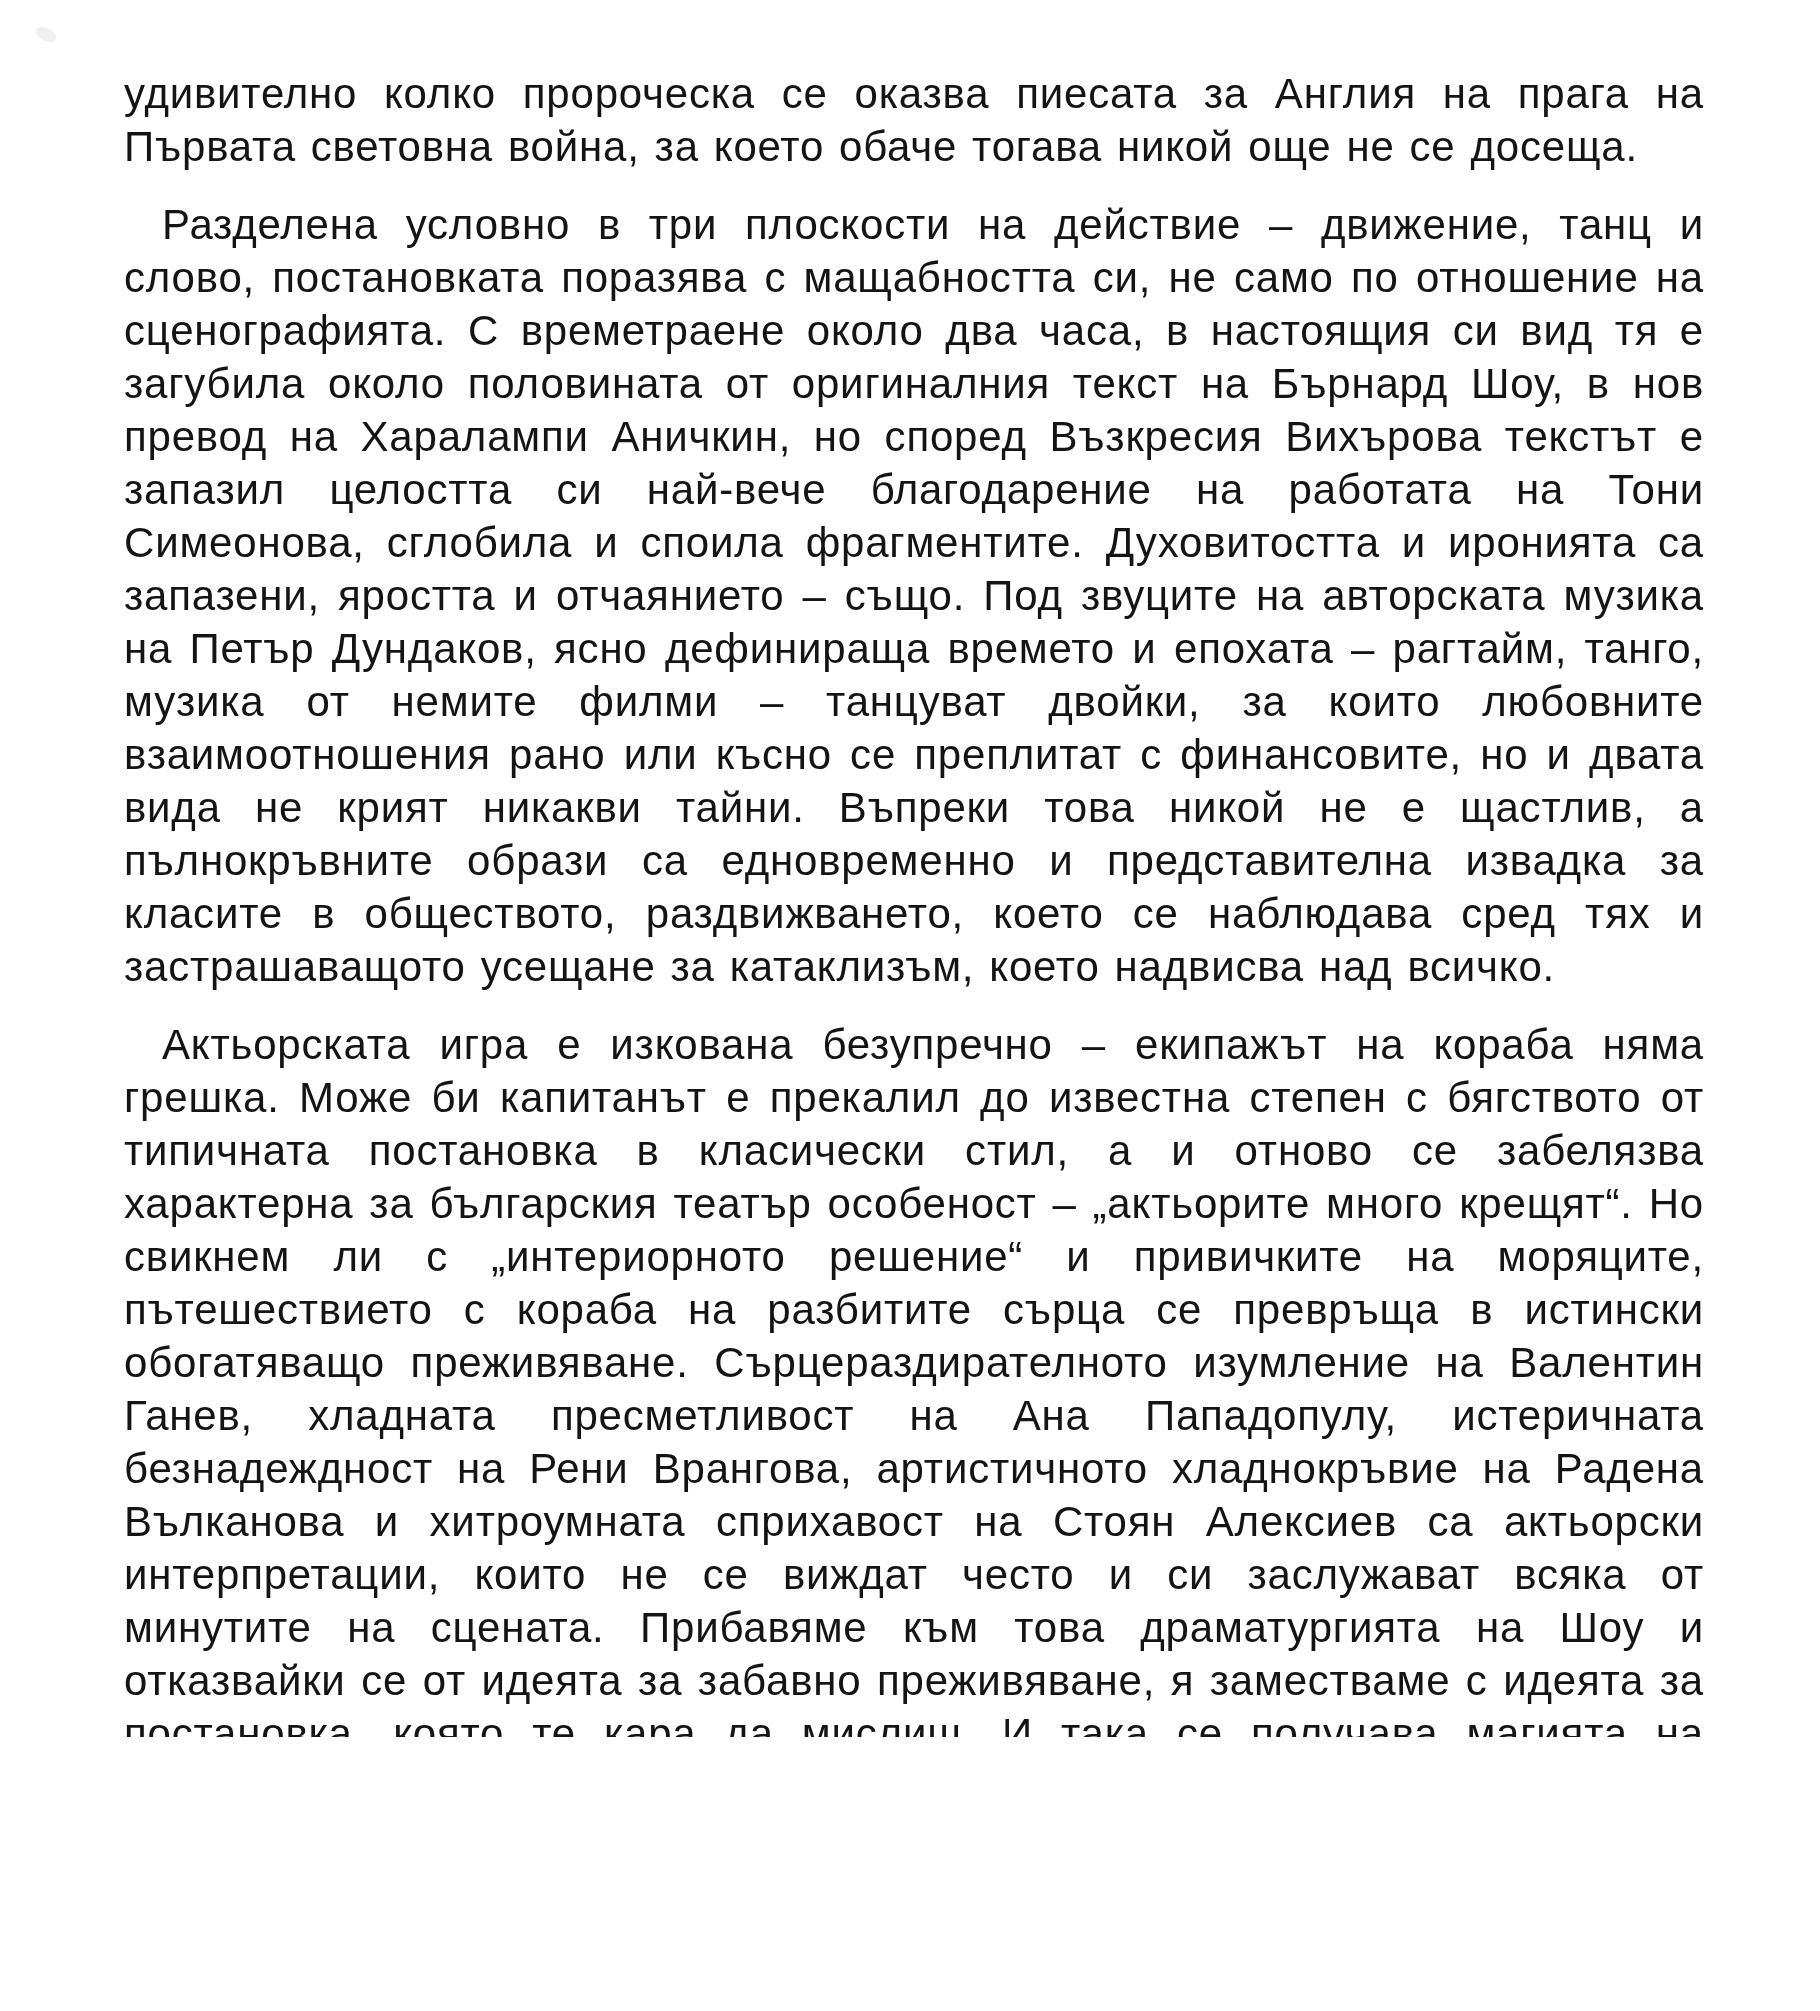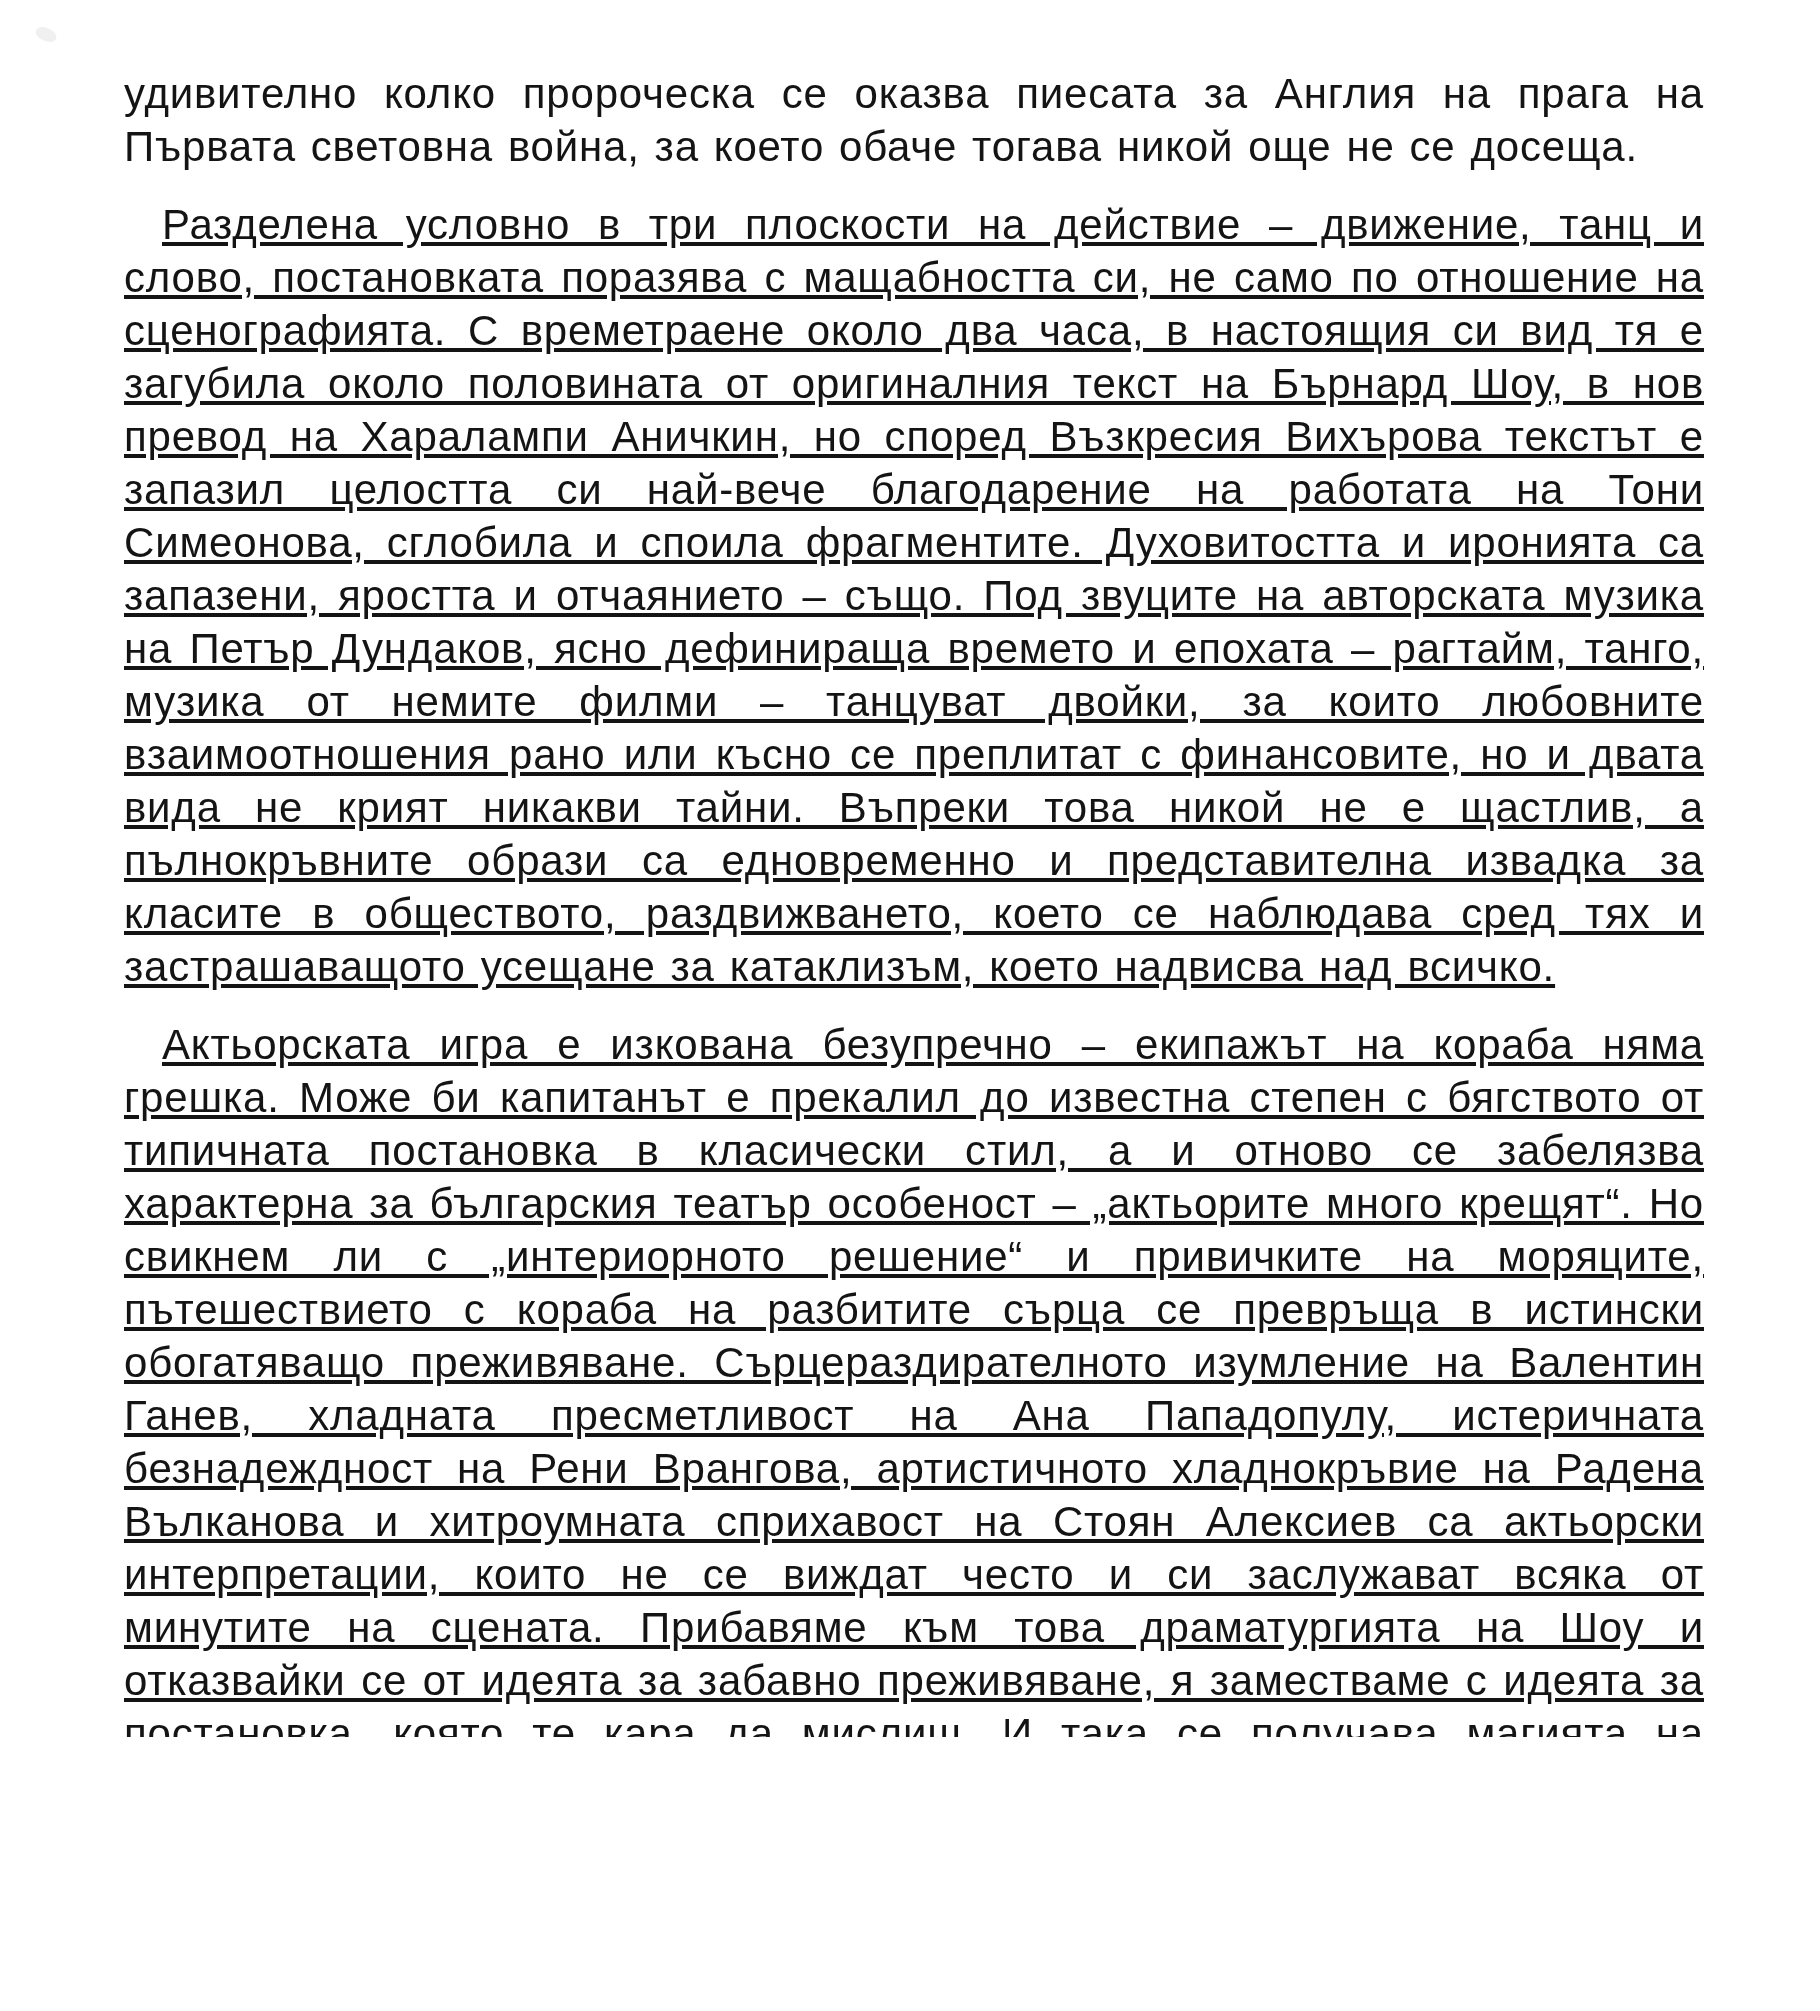--- a/index.html
+++ b/index.html
@@ -38,21 +38,20 @@
     margin: 0 0 25px 0;
     font-size: 42px;
     line-height: 53px;
     letter-spacing: 0.8px;
     word-spacing: 2.5px;
     text-align: justify;
     color: #141414;
   }
   .textblock p.indent {
     text-indent: 38px;
-    text-decoration: underline;
   }
   .signature {
     position: absolute;
     right: 67px;
     top: 1891px;
     font-size: 41px;
     line-height: 47px;
     white-space: nowrap;
   }
   .signature .author {

